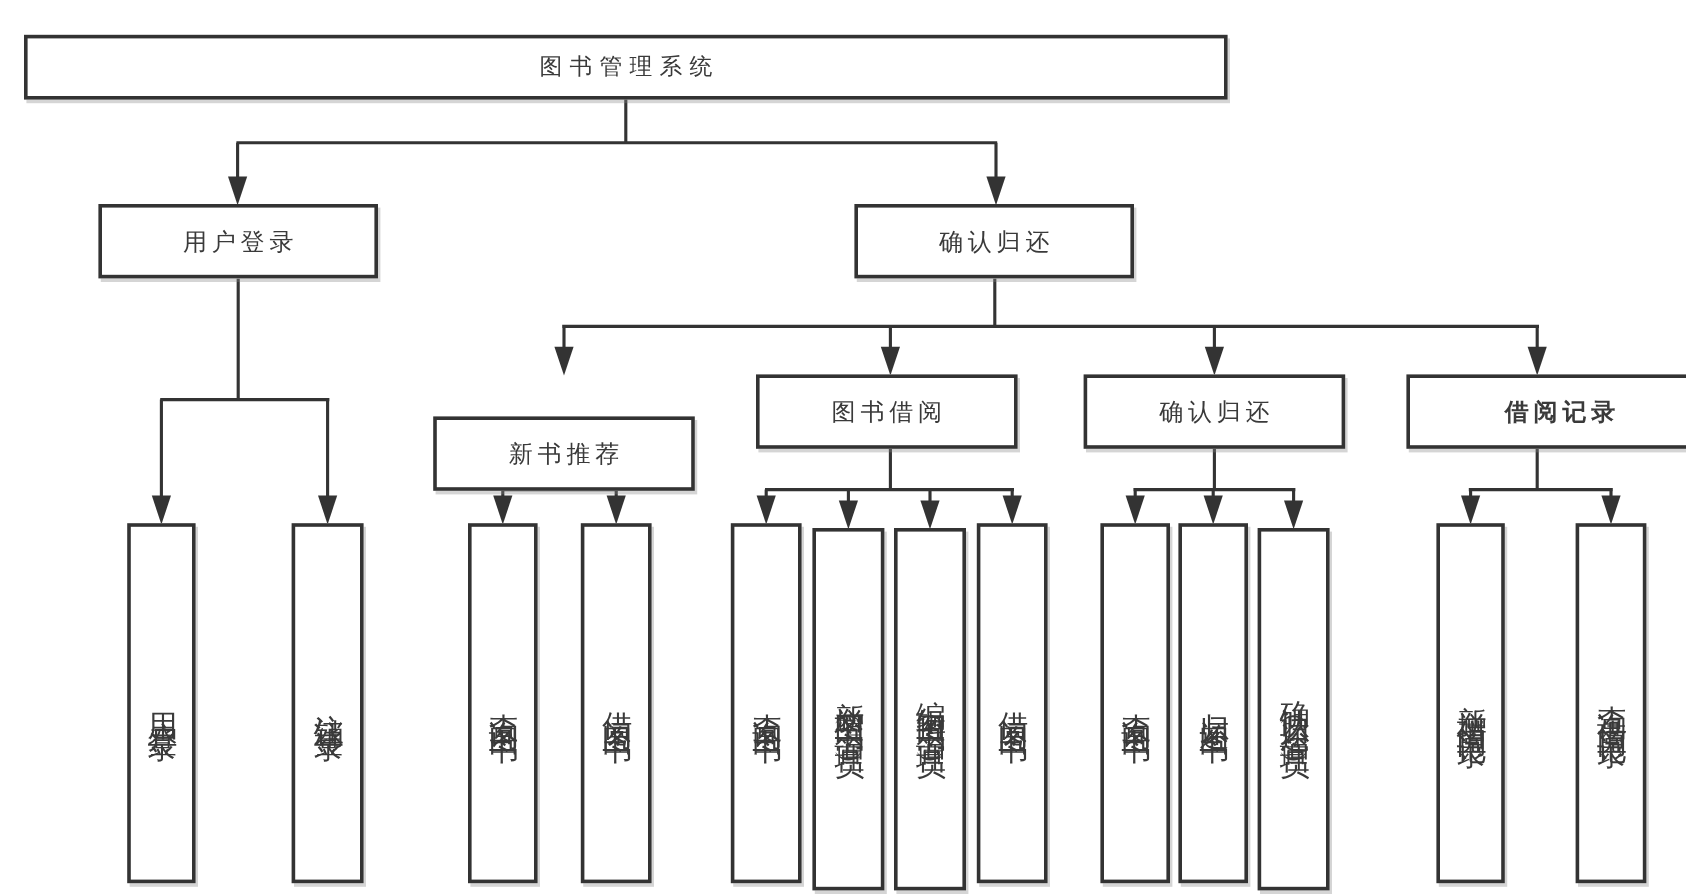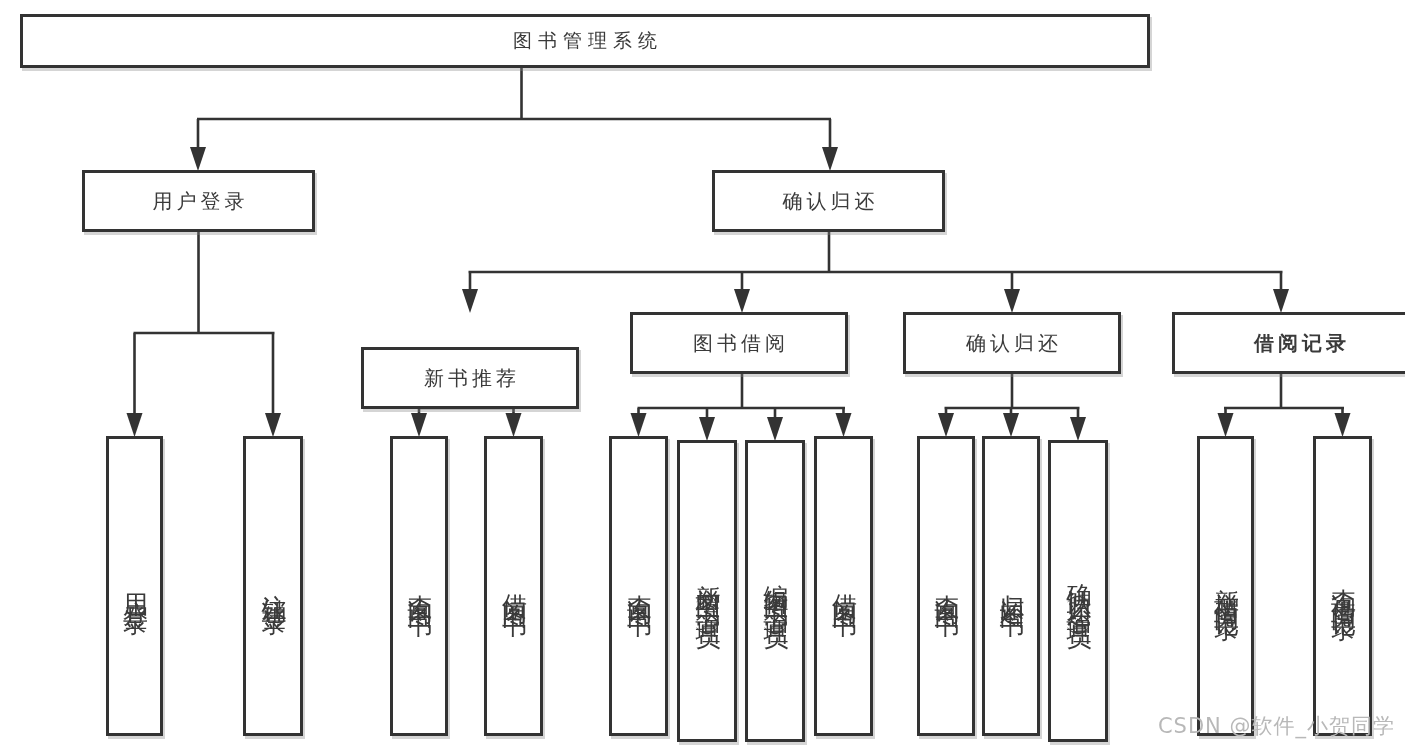--- a/index.html
+++ b/index.html
@@ -60,21 +60,21 @@
       <path d="M767 417 H783 L775 441 Z"></path>
       <path d="M835.5 413 H851.5 L843.5 437 Z"></path>
       <path d="M938 413 H954 L946 437 Z"></path>
       <path d="M1003 413 H1019 L1011 437 Z"></path>
       <path d="M1070 417 H1086 L1078 441 Z"></path>
       <path d="M1217.5 413 H1233.5 L1225.5 437 Z"></path>
       <path d="M1334.5 413 H1350.5 L1342.5 437 Z"></path>
     </g>
   </svg>
 
-  <div class="node root" style="left:20px;top:14px;width:1130px;height:54px;">图书管理系统</div>
+  <div class="node root" style="left:20px;top:29px;width:1003px;height:54px;">图书管理系统</div>
 
   <div class="node" style="left:82px;top:170px;width:233px;height:62px;">用户登录</div>
   <div class="node" style="left:712px;top:170px;width:233px;height:62px;">确认归还</div>
 
   <div class="node" style="left:361px;top:312px;width:218px;height:62px;margin-top:35px;">新书推荐</div>
   <div class="node" style="left:630px;top:312px;width:218px;height:62px;">图书借阅</div>
   <div class="node" style="left:903px;top:312px;width:218px;height:62px;">确认归还</div>
   <div class="node" style="left:1172px;top:312px;width:256px;height:62px;font-weight:bold;">借阅记录</div>
 
   <div class="leaf" style="left:106px;top:436px;width:57px;height:300px;">用户登录</div>
@@ -88,15 +88,14 @@
   <div class="leaf" style="left:745px;top:440px;width:60px;height:302px;">编辑图书（管理员）</div>
   <div class="leaf" style="left:814px;top:436px;width:59px;height:300px;">借阅图书</div>
 
   <div class="leaf" style="left:917px;top:436px;width:58px;height:300px;">查询图书</div>
   <div class="leaf" style="left:982px;top:436px;width:58px;height:300px;">归还图书</div>
   <div class="leaf" style="left:1048px;top:440px;width:60px;height:302px;">确认归还（管理员）</div>
 
   <div class="leaf" style="left:1197px;top:436px;width:57px;height:300px;">新增借阅记录</div>
   <div class="leaf" style="left:1313px;top:436px;width:59px;height:300px;">查询借阅记录</div>
 
-  <div class="watermark">CSDN @软件_小贺同学</div>
 
 </div>
 
 </body></html>

